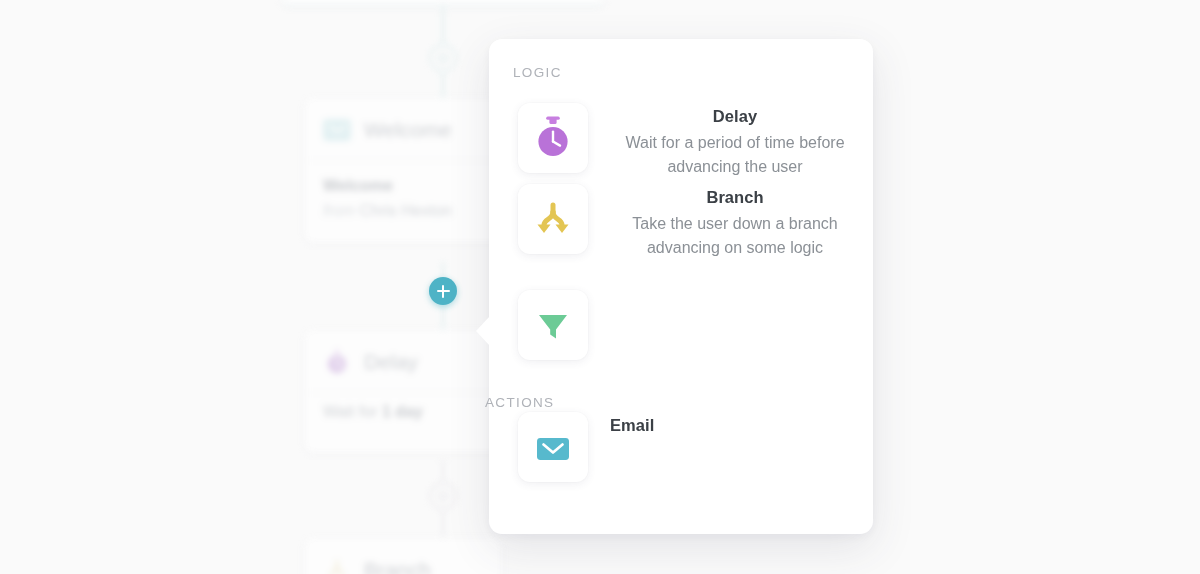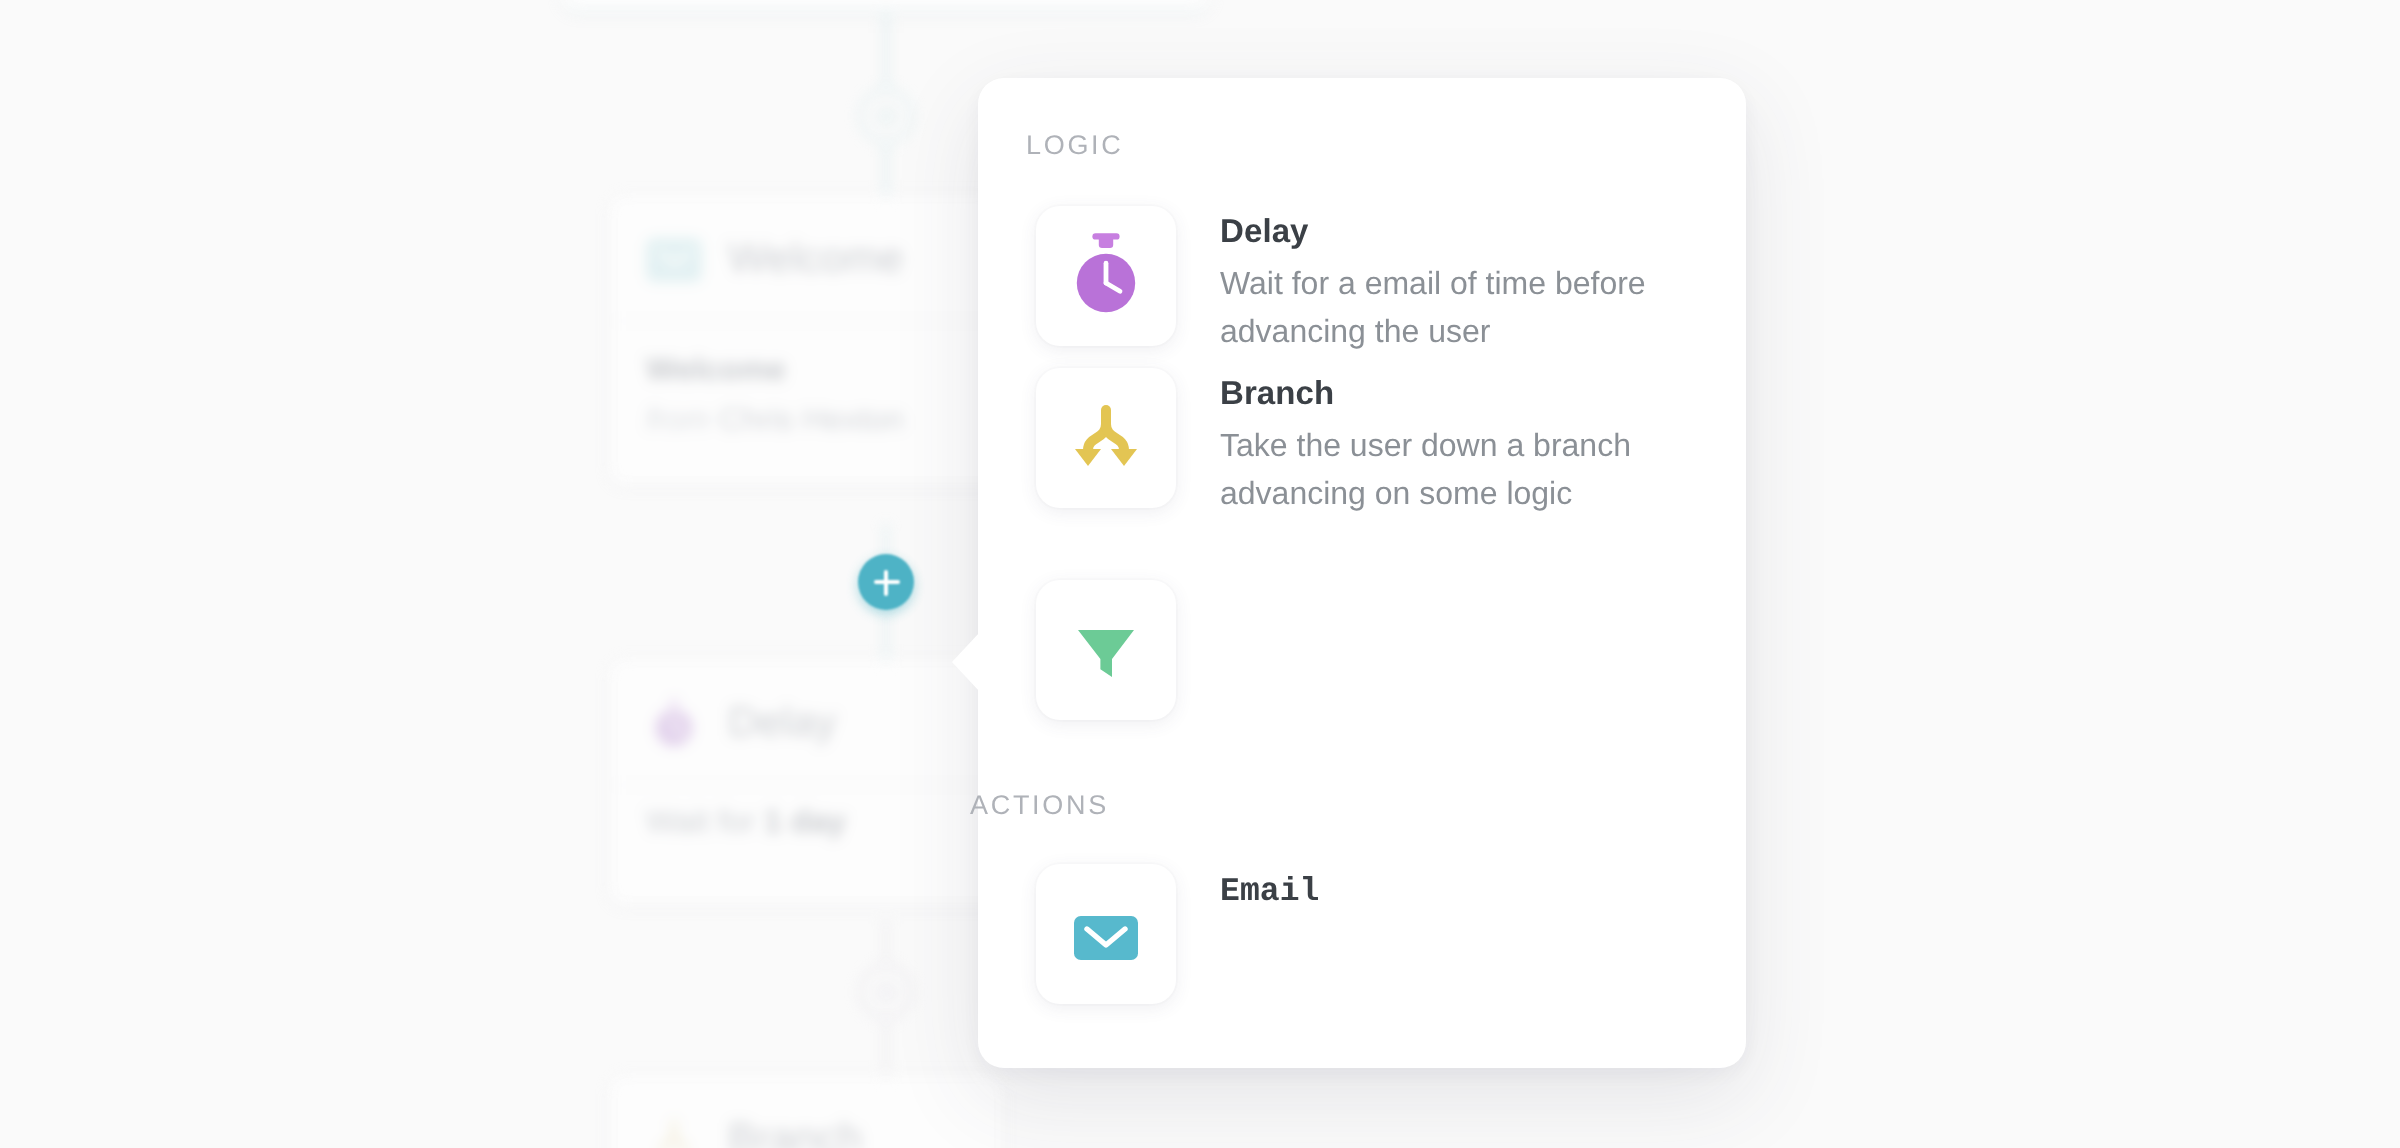--- a/index.html
+++ b/index.html
@@ -103,21 +103,21 @@
   #lbl-logic { position:absolute; left:513px; top:65px; }
   #lbl-actions { position:absolute; left:485px; top:395px; }
 
   .item { position:absolute; left:518px; display:flex; gap:22px; }
   .item-icon {
     width:70px; height:70px; flex:none;
     background:#fff; border-radius:12px;
     box-shadow:0 2px 9px rgba(70,70,100,.085), 0 0 0 1px rgba(0,0,0,.013);
     display:flex; align-items:center; justify-content:center;
   }
-  .item-text { padding-top:4px; }
+  .item-text { padding-top:4px;text-align:center; }
   .item-title {
     font-size:16.5px; font-weight:bold; color:#3b4046;
     margin-bottom:5px; letter-spacing:.05px;
   }
   .item-desc {
     font-size:16px; color:#8b9096; line-height:1.48;
     max-width:250px;
   }
 </style>
 </head>
@@ -217,21 +217,21 @@
       <svg width="40" height="44" viewBox="0 0 40 44">
         <rect x="16.4" y="2" width="7.2" height="6" rx="1.6" fill="#c77fe0"></rect>
         <rect x="13.2" y="0.6" width="13.6" height="3.2" rx="1.6" fill="#c77fe0"></rect>
         <circle cx="20" cy="25.5" r="14.6" fill="#b972d8"></circle>
         <path d="M20 25.5 L20 15.6" stroke="#ffffff" stroke-width="2.4" stroke-linecap="round"></path>
         <path d="M20 25.5 L27 29.6" stroke="#ffffff" stroke-width="2.4" stroke-linecap="round"></path>
       </svg>
     </div>
     <div class="item-text">
       <div class="item-title">Delay</div>
-      <div class="item-desc">Wait for a email of time before advancing the user</div>
+      <div class="item-desc">Wait for a period of time before advancing the user</div>
     </div>
   </div>
 
   <div class="item" style="top:184px;">
     <div class="item-icon">
       <svg width="40" height="40" viewBox="0 0 40 40">
         <path d="M20 6 L20 14" stroke="#e3c553" stroke-width="5" stroke-linecap="round"></path>
         <path d="M20 13 C20 21, 11 19, 11 26" stroke="#e3c553" stroke-width="5" fill="none" stroke-linecap="round"></path>
         <path d="M20 13 C20 21, 29 19, 29 26" stroke="#e3c553" stroke-width="5" fill="none" stroke-linecap="round"></path>
         <path d="M4.5 25.5 L17.5 25.5 L11 34 Z" fill="#e3c553"></path>
@@ -247,21 +247,21 @@
   <div class="item" style="top:290px;">
     <div class="item-icon">
       <svg width="40" height="40" viewBox="0 0 40 40">
         <path d="M6 10 H34 L23 24.5 V33.5 L17.2 29.6 V24.5 Z" fill="#6ccb96"></path>
       </svg>
     </div>
   </div>
 
   <div class="section-label" id="lbl-actions">ACTIONS</div>
 
-  <div class="item" style="top:432px;font-family:Liberation Mono, monospace;">
+  <div class="item" style="top:412px;">
     <div class="item-icon">
       <svg width="40" height="40" viewBox="0 0 40 40">
         <rect x="4" y="11" width="32" height="22" rx="3.4" fill="#57b9cd"></rect>
         <path d="M10.5 17.5 L20 25.5 L29.5 17.5" fill="none" stroke="#ffffff" stroke-width="2.7" stroke-linecap="round" stroke-linejoin="round"></path>
       </svg>
     </div>
     <div class="item-text">
       <div class="item-title">Email</div>
     </div>
   </div>

